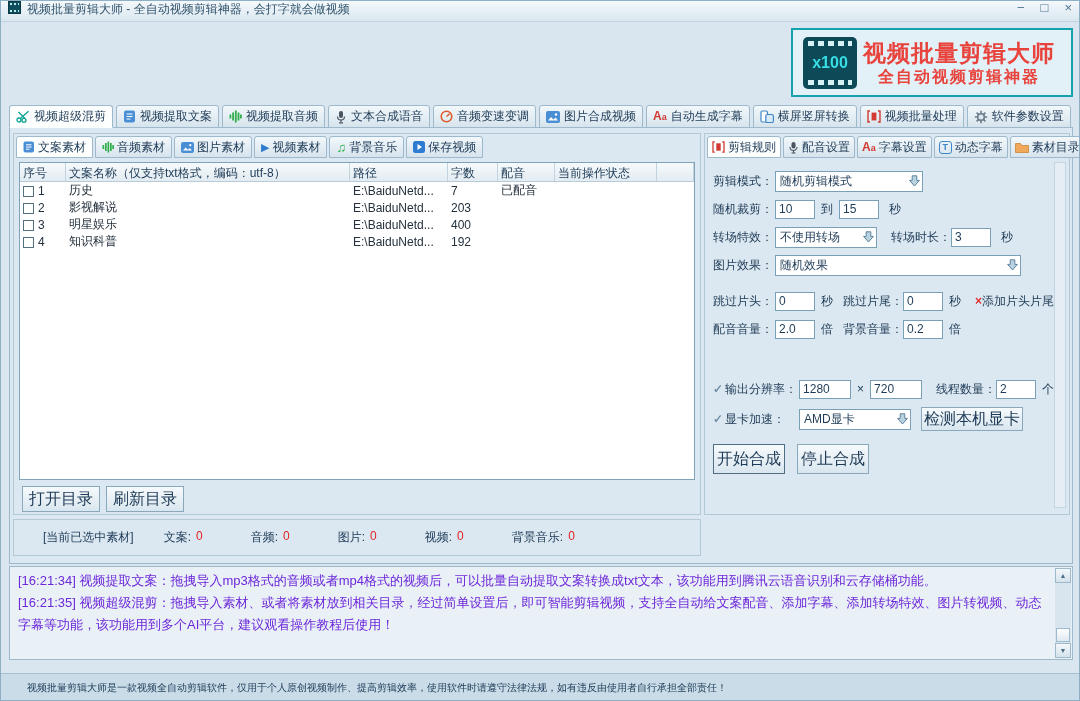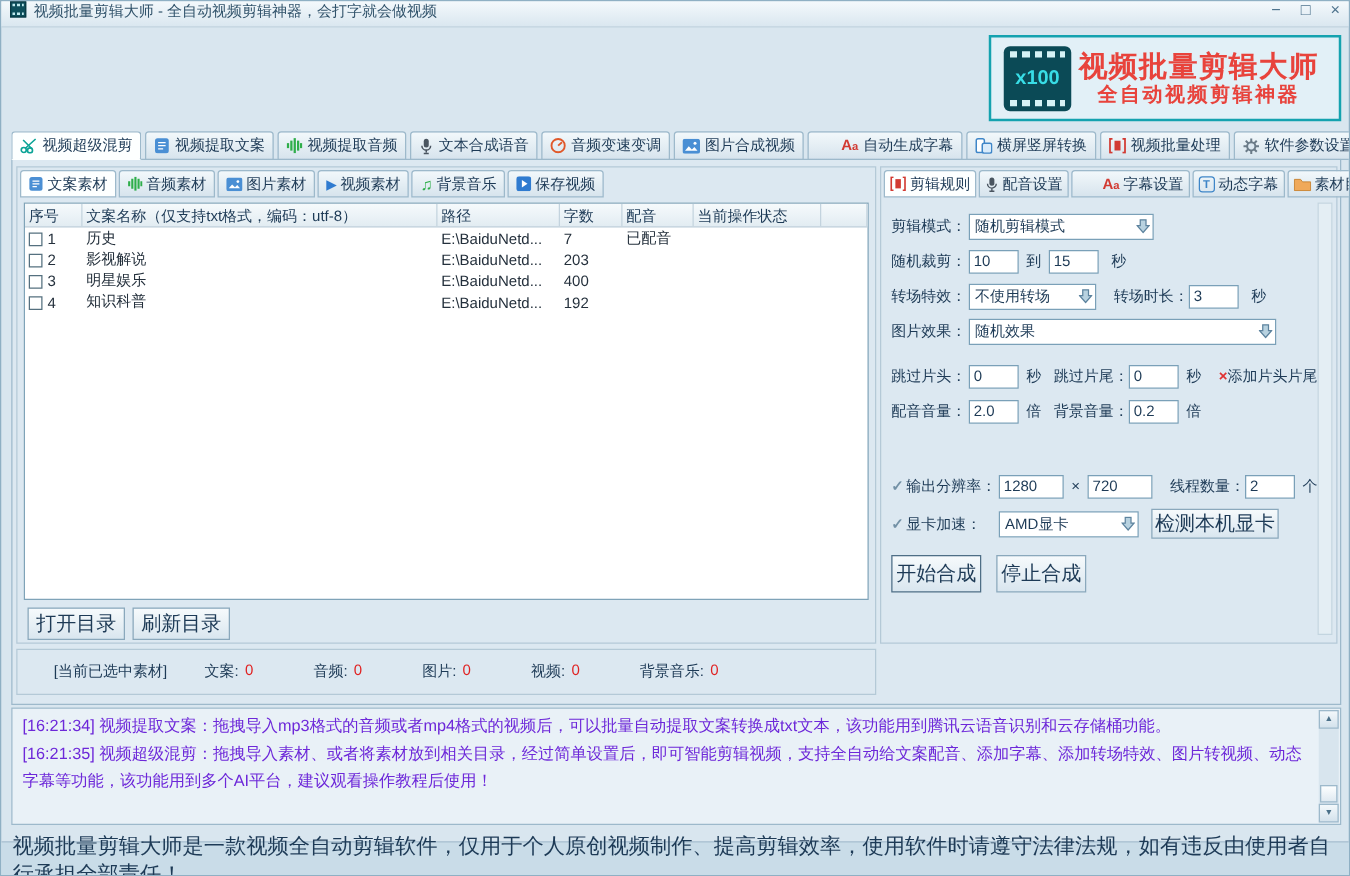--- a/index.html
+++ b/index.html
@@ -72,23 +72,23 @@
   .rscroll { position:absolute; right:3px; top:28px; bottom:6px; width:12px; background:#e4eef4; border:1px solid #c3d5e0; }
 
   
   .log-box { position:absolute; left:8px; top:565px; width:1064px; height:94px; border:1px solid #9db9cb; background:#e9f1f7; }
   .log-text { position:absolute; left:8px; top:3px; right:24px; color:#6d28d9; font-size:13px; line-height:22px; }
   .log-scroll { position:absolute; right:1px; top:1px; bottom:1px; width:16px; background:#d8e5ee; }
   .sbtn { position:absolute; left:0; width:16px; height:15px; background:linear-gradient(#f3f8fb,#d4e2ec); border:1px solid #9db9cb; color:#4a7089; font-size:7px; display:flex; align-items:center; justify-content:center; }
   .sthumb { position:absolute; left:1px; width:14px; height:14px; background:linear-gradient(#fdffff,#dfe9f1); border:1px solid #9db9cb; }
 
   
-  .footer { position:absolute; left:0; top:672px; width:1080px; height:29px; background:#c9dce8; border-top:1px solid #a8bfd0; display:flex; align-items:center; padding:0 9px; font-size:17px; color:#1d3a56; }
-
-  .aa-icon { color:#d23a32; font-weight:bold; font-size:12px; line-height:12px;margin-left:20px; }
+  .footer { position:absolute; left:0; top:672px; width:1080px; height:29px; background:#c9dce8; border-top:1px solid #a8bfd0; display:flex; align-items:center; padding:0 26px; font-size:10px; color:#1d3a56; }
+
+  .aa-icon { color:#d23a32; font-weight:bold; font-size:12px; line-height:12px; }
   .aa-icon small { font-size:9px; }
   .t-icon { display:inline-flex; width:13px; height:13px; border:1.5px solid #3f86c8; border-radius:3px; color:#3f86c8; font-weight:bold; font-size:9px; align-items:center; justify-content:center; }
   .glyph-play { color:#2f7bd0; font-size:11px; }
   .glyph-music { color:#2fae4a; font-size:13px; }
   svg { display:block; }
 </style>
 </head>
 <body>
 
 <div class="window">

